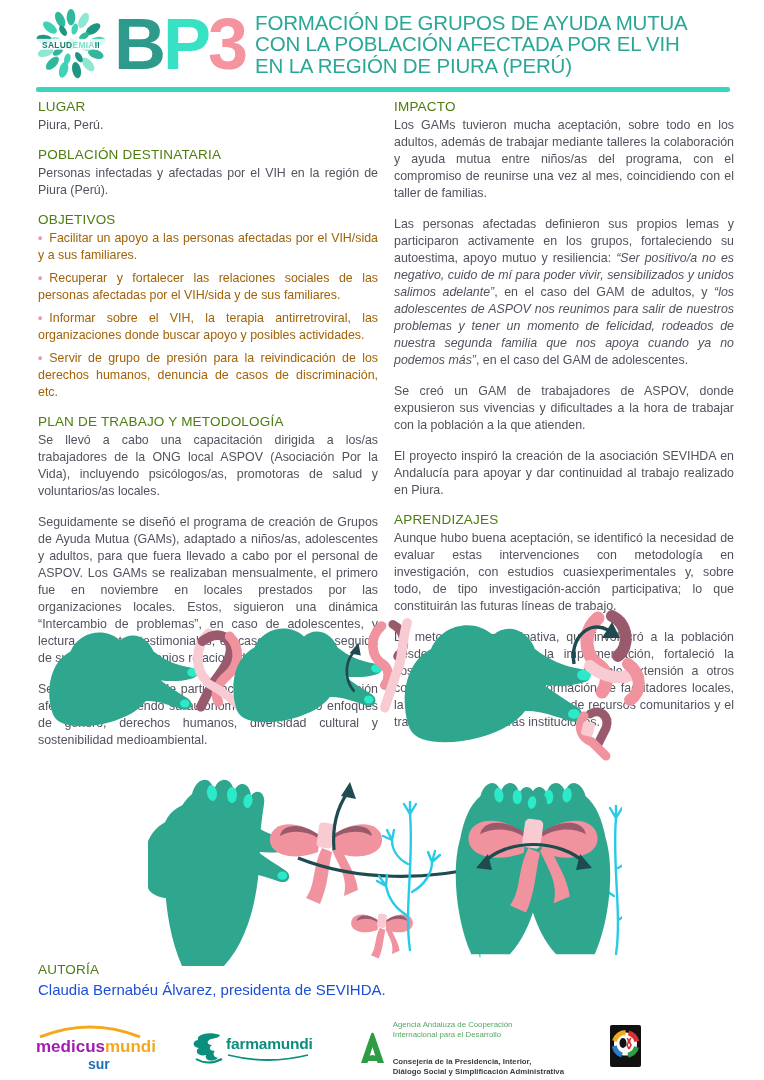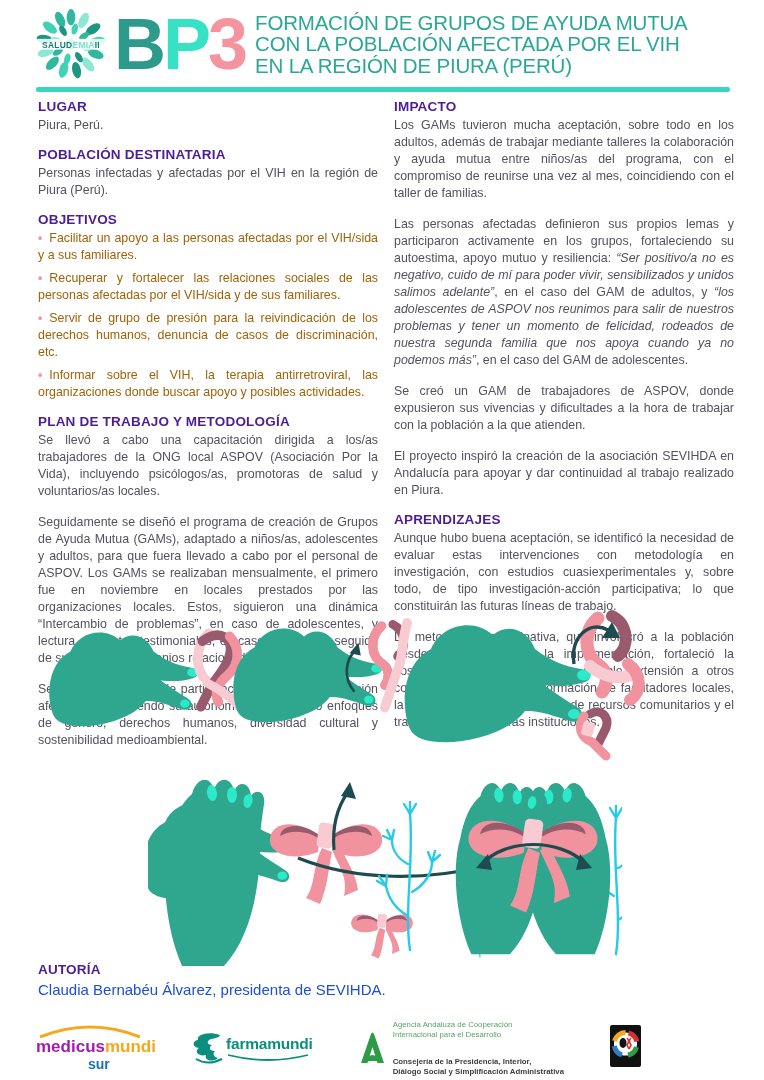--- a/index.html
+++ b/index.html
@@ -8,21 +8,21 @@
   
   .header{position:absolute;left:34px;top:6px;right:30px;display:flex;align-items:center;}
   .logo{width:74px;height:76px;flex:0 0 auto;}
   .bp{font-weight:700;font-size:72px;line-height:1;letter-spacing:-3px;margin-left:6px;white-space:nowrap;}
   .bp .b{color:#2E9A8C;} .bp .p{color:#36E2C3;} .bp .n3{color:#F5939F;}
   .title{margin-left:10px;color:#2BA796;font-weight:400;font-size:20.5px;line-height:1.05;letter-spacing:-0.2px;}
   .divider{position:absolute;left:36px;right:34px;top:87px;height:4.5px;background:#38D6BF;border-radius:2px;}
   
   .cols{position:absolute;left:38px;right:30px;top:99px;display:flex;gap:16px;}
   .col{flex:1 1 0;min-width:0;}
-  h3.sec{color:#4c1d95;font-size:13.5px;font-weight:700;letter-spacing:.2px;margin:0 0 3px 0;}
+  h3.sec{color:#4d7c0f;font-size:13.5px;font-weight:400;letter-spacing:.2px;margin:0 0 3px 0;}
   .secwrap{margin-bottom:13px;}
   p.para{font-size:12.4px;color:#52525E;line-height:1.37;text-align:justify;margin:0 0 14px 0;}
   p.para:last-child{margin-bottom:0;}
   ul.blist{list-style:none;margin:2px 0 0 0;padding:0;}
   ul.blist li{font-size:12.4px;color:#a16207;line-height:1.37;text-align:justify;margin:0 0 6px 0;}
   ul.blist li::before{content:"•";color:#F5939F;font-weight:700;margin-right:7px;}
   .q{font-style:italic;}
   
   .illo1{position:absolute;left:40px;top:606px;width:688px;height:168px;}
   .illo2{position:absolute;left:148px;top:770px;width:474px;height:198px;}
@@ -97,22 +97,22 @@
     </div>
     <div class="secwrap">
       <h3 class="sec">POBLACIÓN DESTINATARIA</h3>
       <p class="para">Personas infectadas y afectadas por el VIH en la región de Piura (Perú).</p>
     </div>
     <div class="secwrap">
       <h3 class="sec">OBJETIVOS</h3>
       <ul class="blist">
         <li>Facilitar un apoyo a las personas afectadas por el VIH/sida y a sus familiares.</li>
         <li>Recuperar y fortalecer las relaciones sociales de las personas afectadas por el VIH/sida y de sus familiares.</li>
+        <li>Informar sobre el VIH, la terapia antirretroviral, las organizaciones donde buscar apoyo y posibles actividades.</li>
         <li>Servir de grupo de presión para la reivindicación de los derechos humanos, denuncia de casos de discriminación, etc.</li>
-        <li>Informar sobre el VIH, la terapia antirretroviral, las organizaciones donde buscar apoyo y posibles actividades.</li>
       </ul>
     </div>
     <div class="secwrap">
       <h3 class="sec">PLAN DE TRABAJO Y METODOLOGÍA</h3>
       <p class="para">Se llevó a cabo una capacitación dirigida a los/as trabajadores de la ONG local ASPOV (Asociación Por la Vida), incluyendo psicólogos/as, promotoras de salud y voluntarios/as locales.</p>
       <p class="para">Seguidamente se diseñó el programa de creación de Grupos de Ayuda Mutua (GAMs), adaptado a niños/as, adolescentes y adultos, para que fuera llevado a cabo por el personal de ASPOV. Los GAMs se realizaban mensualmente, el primero fue en noviembre en locales prestados por las organizaciones locales. Estos, siguieron una dinámica “Intercambio de problemas”, en caso de adolescentes, y lectura de relatos testimoniales, en caso de adultos, seguida de sus propios testimonios relacionados con la lectura.</p>
       <p class="para">Se utilizó un enfoque de participación activa de la población afectada, fortaleciendo su autonomía y respetando enfoques de género, derechos humanos, diversidad cultural y sostenibilidad medioambiental.</p>
     </div>
   </div>
   <div class="col">

